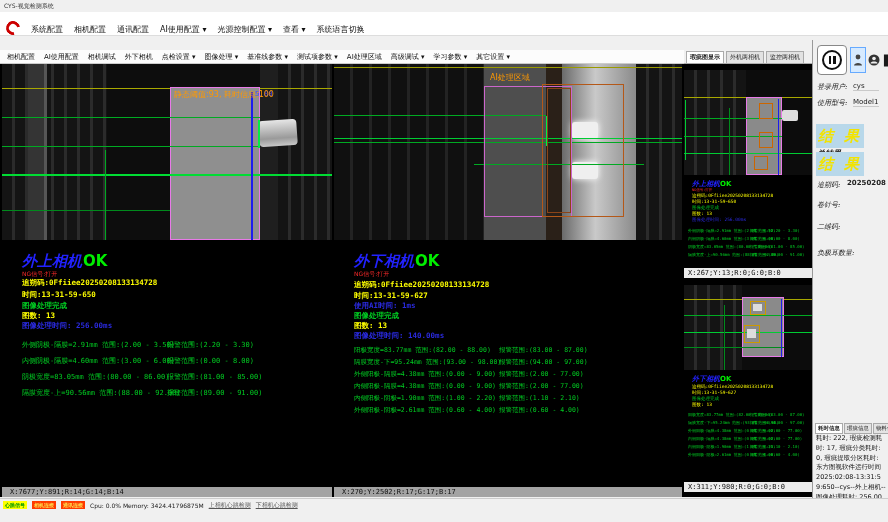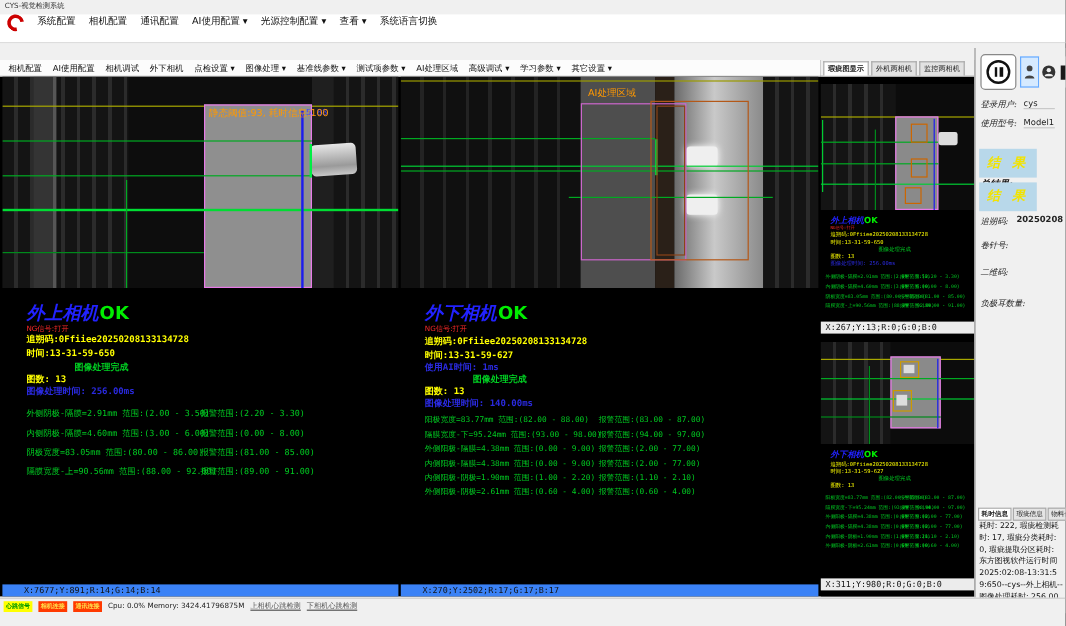--- a/index.html
+++ b/index.html
@@ -3,56 +3,56 @@
 <meta charset="utf-8">
 <style>
   html,body{margin:0;padding:0;background:#777;}
   .app{position:relative;width:888px;height:522px;background:#f0f0f0;
        font-family:"DejaVu Sans",sans-serif;overflow:hidden;}
 
   
   .titlebar{position:absolute;left:0;top:0;width:888px;height:12px;background:#f0f0f0;
             font-size:6px;color:#333;line-height:12px;padding-left:4px;box-sizing:border-box;}
   .menubar{position:absolute;left:0;top:12px;width:888px;height:24px;background:#fff;
-           border-bottom:1px solid #ddd;display:flex;align-items:flex-start;gap:11px;
+           border-bottom:1px solid #ddd;display:flex;align-items:flex-end;gap:11px;
            padding-left:6px;box-sizing:border-box;}
   .logo{width:14px;height:14px;border:3px solid #c00;border-right-color:transparent;
         border-radius:50%;transform:rotate(35deg);box-sizing:border-box;flex:0 0 auto;}
   .menu-item{font-size:8px;color:#111;white-space:nowrap;cursor:default;}
   .tabrow{position:absolute;left:0;top:36px;width:888px;height:14px;background:#f0f0f0;
           border-bottom:1px solid #b5b5b5;box-sizing:border-box;}
   .run-tab{position:absolute;left:2px;top:1px;height:13px;background:#fff;border:1px solid #9a9a9a;
            border-bottom:none;font-size:7.5px;line-height:12px;padding:0 9px;color:#000;}
   .toolbar{position:absolute;left:0;top:50px;width:684px;height:14px;background:#fcfcfc;
            border-bottom:1px solid #ccc;display:flex;align-items:center;gap:9px;
            padding-left:7px;box-sizing:border-box;}
   .tool-item{font-size:7px;color:#111;white-space:nowrap;}
 
   
   .main{position:absolute;left:0;top:64px;width:812px;height:433px;background:#000;}
   .cam{position:absolute;top:0;height:433px;}
   .cam-left{left:2px;width:330px;}
   .cam-right{left:334px;width:348px;}
   .cam-img{position:absolute;left:0;top:0;height:176px;width:100%;background:#0d0d0d;overflow:hidden;}
   .cam-info{position:absolute;left:0;top:176px;width:100%;height:247px;background:#000;overflow:hidden;}
-  .cam-footer{position:absolute;left:0;top:423px;width:100%;height:10px;background:#3b82f6;
-              font-size:7px;line-height:10px;color:#111;padding-left:18px;box-sizing:border-box;
+  .cam-footer{position:absolute;left:0;top:423px;width:100%;height:10px;background:#a3a3a3;
+              font-size:7px;line-height:10px;color:#111;padding-left:8px;box-sizing:border-box;
               font-family:"DejaVu Sans Mono",monospace;}
 
   .abs{position:absolute;}
   .hline{position:absolute;height:1px;}
   .vline{position:absolute;width:1px;}
 
   .cam-title{position:absolute;left:20px;top:12px;font-size:15px;font-weight:bold;font-style:italic;
              color:#2222ff;white-space:nowrap;}
   .cam-title .ok{color:#00ee00;font-style:normal;margin-left:1px;}
   .ng-note{position:absolute;left:20px;font-size:6px;color:#ff2a2a;}
   .iline{position:absolute;left:20px;font-size:7.5px;font-weight:bold;white-space:nowrap;
          font-family:"DejaVu Sans Mono",monospace;}
-  .ty{color:#ffff00;} .tg{color:#00cc22;margin-left:40px;} .tb{color:#2a2ae0;}
+  .ty{color:#ffff00;} .tg{color:#00cc22;} .tb{color:#2a2ae0;}
   .mrow{position:absolute;left:20px;width:305px;font-size:7px;color:#00cc22;white-space:nowrap;
         font-family:"DejaVu Sans Mono",monospace;}
   .mrow .alarm{position:absolute;left:145px;}
   .mrow-sm{font-size:6.5px;}
 
   
   .side{position:absolute;left:684px;top:50px;width:128px;height:447px;background:#000;}
   .side-tabs{position:absolute;left:0;top:0;width:128px;height:14px;background:#f0f0f0;
              border-bottom:1px solid #aaa;display:flex;align-items:flex-end;gap:2px;
              padding-left:2px;box-sizing:border-box;}
@@ -84,21 +84,21 @@
   .btn-small{position:absolute;top:7px;width:14px;height:24px;display:flex;align-items:center;
              justify-content:center;background:#f0f0f0;border:1px solid transparent;}
   .btn-small.sel{background:#d6eaff;border-color:#66aaff;}
   .lbl{position:absolute;left:4px;font-size:7px;font-style:italic;color:#222;
        font-family:"DejaVu Serif",serif;white-space:nowrap;}
   .val{position:absolute;font-size:7px;color:#222;border-bottom:1px solid #c9c9c9;min-width:26px;
        font-family:"DejaVu Sans",sans-serif;}
   .res-label{position:absolute;left:4px;font-size:8px;font-weight:bold;font-style:italic;color:#111;
              font-family:"DejaVu Serif",serif;}
   .res-box{position:absolute;left:3px;width:48px;height:24px;background:#b8d8ea;color:#f2e300;
-           font-size:11px;font-weight:bold;font-style:italic;text-align:center;line-height:24px;
+           font-size:15px;font-weight:bold;font-style:italic;text-align:center;line-height:24px;
            letter-spacing:3px;font-family:"DejaVu Serif",serif;}
   .info-tabs{position:absolute;left:2px;top:383px;display:flex;gap:1px;}
   .info-tab{font-size:5.5px;padding:1px 2px;background:#e4e4e4;border:1px solid #aaa;color:#222;
             white-space:nowrap;}
   .info-tab.active{background:#fff;font-weight:bold;}
   .info-text{position:absolute;left:3px;top:394px;width:70px;font-size:6.5px;line-height:1.5;
              color:#111;word-break:break-all;}
 
   
   .statusbar{position:absolute;left:0;top:498px;width:888px;height:13px;background:#f0f0f0;

